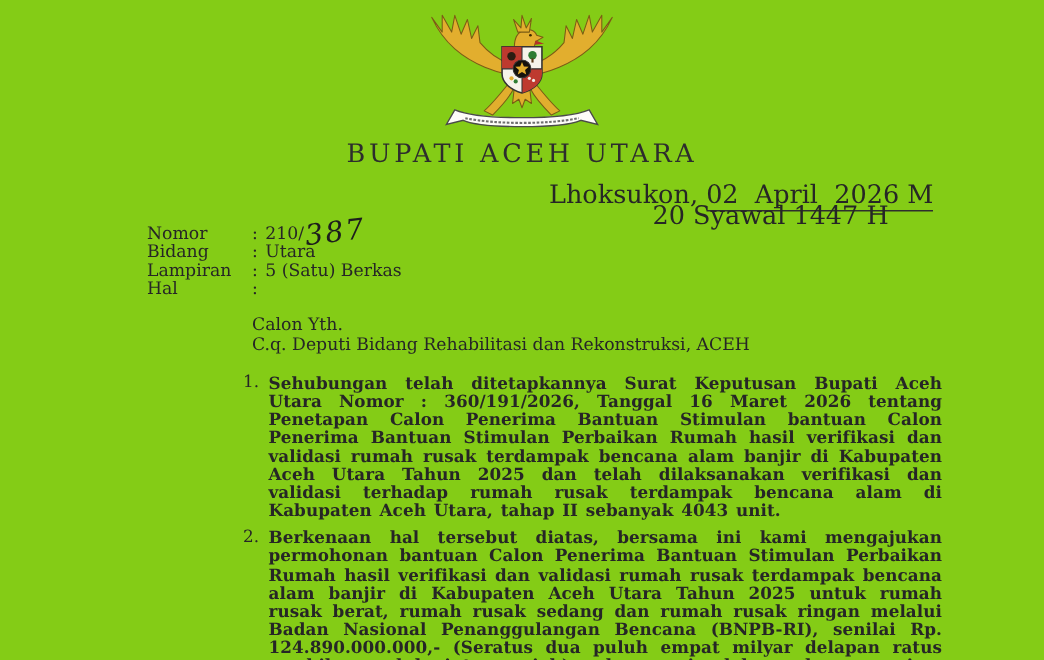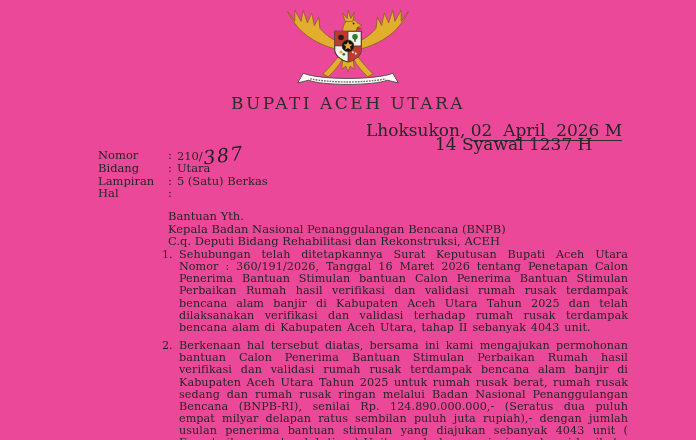--- a/index.html
+++ b/index.html
@@ -1,18 +1,18 @@
 <!DOCTYPE html>
 <html><head>
 <meta charset="utf-8">
 <style>
   * { margin:0; padding:0; box-sizing:border-box; }
   html,body { background:#ffffff; }
   .page {
-    position:relative; width:696px; height:440px; background:#ec4899;
+    position:relative; width:696px; height:440px; background:#84cc16;
     font-family:"DejaVu Serif","Liberation Serif",serif; color:#262626;
     overflow:hidden;
   }
   
   .letterhead { position:absolute; top:6px; left:0; width:100%; text-align:center; }
   .emblem { display:block; margin:0 auto; }
   .letterhead-title {
     margin-top:3px; font-size:17px; letter-spacing:2.5px; color:#2d2d2d;
     font-weight:normal;
   }
@@ -30,21 +30,21 @@
   .handwritten {
     display:inline-block; font-size:19px; font-style:italic; line-height:8px;
     transform:rotate(-7deg) translateY(2px); letter-spacing:1.5px; color:#1d1d1d;
   }
   
   .recipient { position:absolute; left:168px; top:210px; font-size:11.5px; line-height:12.5px; }
   
   .body-list { position:absolute; left:162px; top:249px; width:466px; font-size:11.2px; line-height:12.15px; }
   .body-item { display:flex; margin-bottom:6px; }
   .body-item .num { flex:none; width:17px; }
-  .body-item .text { flex:1; text-align:justify; word-spacing:1.2px; letter-spacing:0.05px; }
+  .body-item .text { flex:1; text-align:justify; word-spacing:1.2px; letter-spacing:0.05px;font-weight:bold; }
 </style>
 </head>
 <body>
 
 <div class="page">
 
   <div class="letterhead">
     <svg class="emblem" width="140" height="84" viewBox="0 0 200 120" aria-hidden="true">
       <g stroke="#7a5c15" stroke-width="1" stroke-linejoin="round">
 
@@ -87,21 +87,21 @@
         <path d="M46,104 C75,110 125,110 154,104" stroke="#6e6e6e" stroke-width="2" fill="none" stroke-dasharray="2.5 1.5"></path>
       </g>
     </svg>
     <div class="letterhead-title">BUPATI ACEH UTARA</div>
   </div>
 
   <div class="dateline">
     <div>
       <span>Lhoksukon, </span><span class="date-underline pre">02  April  2026 M</span>
     </div>
-    <div class="hijri">14 Syawal 1237 H</div>
+    <div class="hijri">20 Syawal 1447 H</div>
   </div>
 
   <div class="meta">
     <div class="meta-row">
       <span class="meta-label">Nomor</span>
       <span class="meta-colon">:</span>
       <span class="meta-value"><span>210/</span><span class="handwritten">387</span></span>
     </div>
     <div class="meta-row">
       <span class="meta-label">Bidang</span>
@@ -113,22 +113,21 @@
       <span class="meta-colon">:</span>
       <span class="meta-value">5 (Satu) Berkas</span>
     </div>
     <div class="meta-row">
       <span class="meta-label">Hal</span>
       <span class="meta-colon">:</span>
     </div>
   </div>
 
   <div class="recipient">
-    <div>Bantuan Yth.</div>
-    <div>Kepala Badan Nasional Penanggulangan Bencana (BNPB)</div>
+    <div>Calon Yth.</div>
     <div>C.q. Deputi Bidang Rehabilitasi dan Rekonstruksi, ACEH</div>
   </div>
 
   <div class="body-list">
     <div class="body-item">
       <span class="num">1.</span>
       <span class="text">Sehubungan telah ditetapkannya Surat Keputusan Bupati Aceh Utara Nomor : 360/191/2026, Tanggal 16 Maret 2026 tentang Penetapan Calon Penerima Bantuan Stimulan bantuan Calon Penerima Bantuan Stimulan Perbaikan Rumah hasil verifikasi dan validasi rumah rusak terdampak bencana alam banjir di Kabupaten Aceh Utara Tahun 2025  dan telah dilaksanakan verifikasi dan validasi terhadap rumah rusak terdampak bencana alam di Kabupaten Aceh Utara, tahap II sebanyak 4043 unit.</span>
     </div>
     <div class="body-item">
       <span class="num">2.</span>

